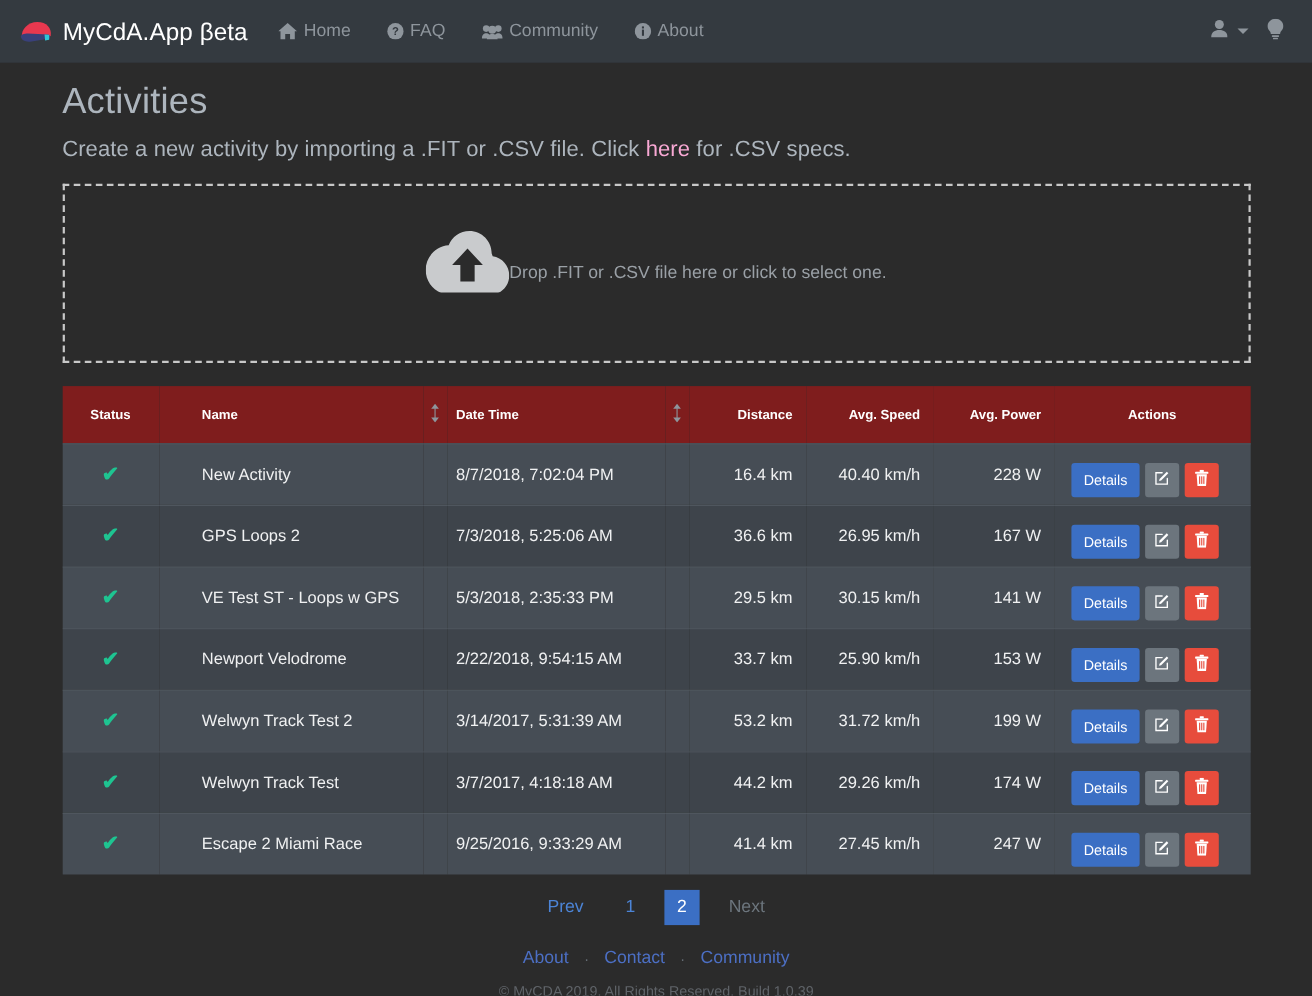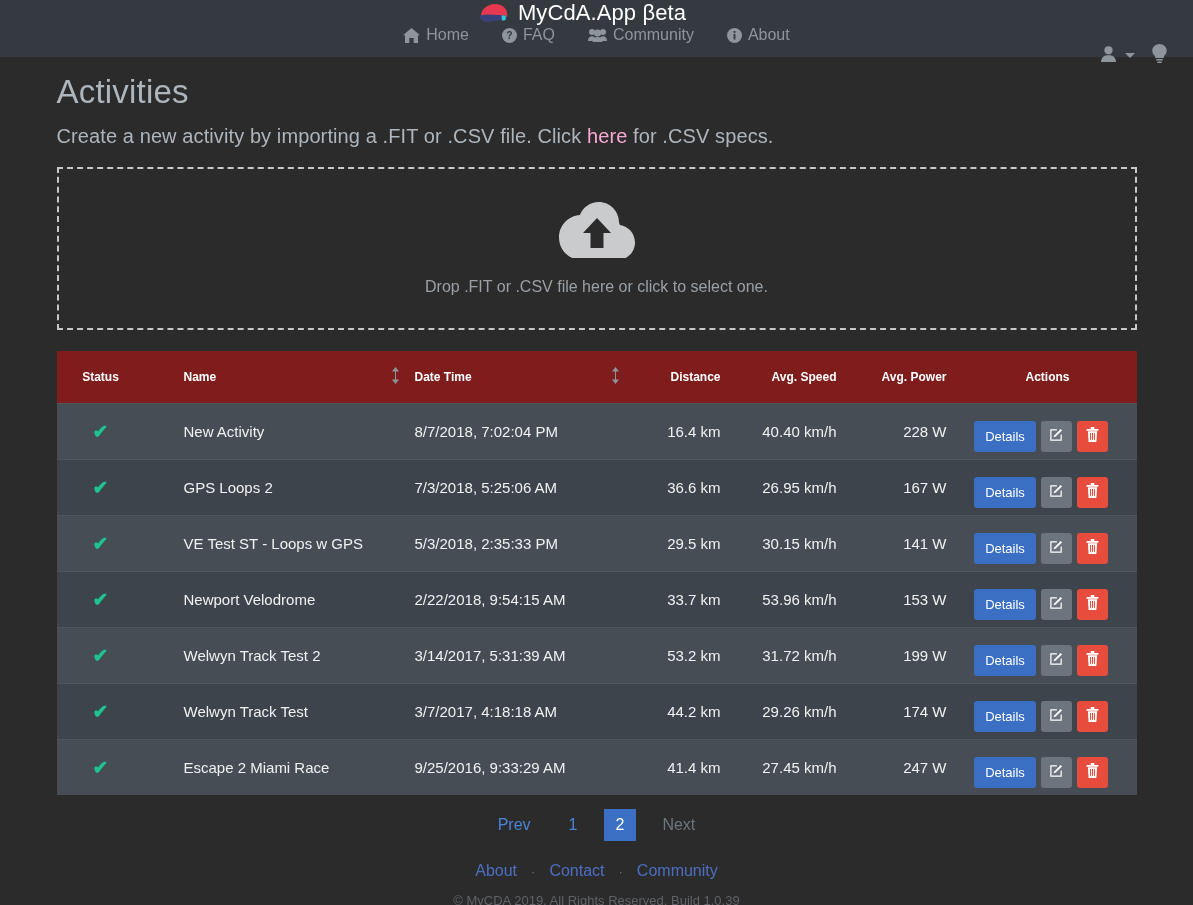--- a/index.html
+++ b/index.html
@@ -11,21 +11,20 @@
     overflow: hidden;
   }
 
   
   .navbar {
     height: 57px;
     background: #343a40;
     display: flex;
     align-items: center;
     padding: 0 18px 0 18px;
-    flex-direction: column;
   }
   .brand {
     display: flex;
     align-items: center;
     gap: 9px;
     margin-right: 28px;
     text-decoration: none;
   }
   .helmet { width: 30px; height: 22px; display: block; }
   .brand-text {
@@ -79,21 +78,21 @@
     letter-spacing: .1px;
   }
   .lead a { color: #f9a8d4; text-decoration: none; cursor: pointer; }
 
   
   .dropzone {
     margin-top: 19px;
     height: 163px;
     border: 2px dashed #c8c8c8;
     display: flex;
-    flex-direction: column;
+    flex-direction: row;
     align-items: center;
     justify-content: center;
     cursor: pointer;
   }
   .cloud-icon { margin-bottom: 16px; }
   .dz-text { color: #9aa0a6; font-size: 16px; }
 
   
   table.activities {
     margin-top: 21px;
@@ -409,21 +408,21 @@
                 </button>
               </span></td>
           </tr>
           <tr>
             <td class="td-status"><span class="check">✔</span></td>
             <td class="td-name">Newport Velodrome</td>
             <td></td>
             <td class="td-date">2/22/2018, 9:54:15 AM</td>
             <td></td>
             <td class="td-dist">33.7 km</td>
-            <td class="td-speed">53.96 km/h</td>
+            <td class="td-speed">25.90 km/h</td>
             <td class="td-power">153 W</td>
             <td class="td-actions"><span class="btn-group">
                 <button class="btn btn-details">Details</button>
                 <button class="btn btn-edit">
                   <span><svg width="15" height="15" viewBox="0 0 16 16" fill="none" stroke="#fff" stroke-width="1.3">
                       <path d="M12.5 2 L14 3.5 L7 10.5 L5 11 L5.5 9 Z" fill="#fff" stroke="none"></path>
                       <path d="M13 8.5 L13 14 L2 14 L2 3 L8 3" stroke-linecap="round"></path>
                     </svg></span>
                 </button>
                 <button class="btn btn-delete">

